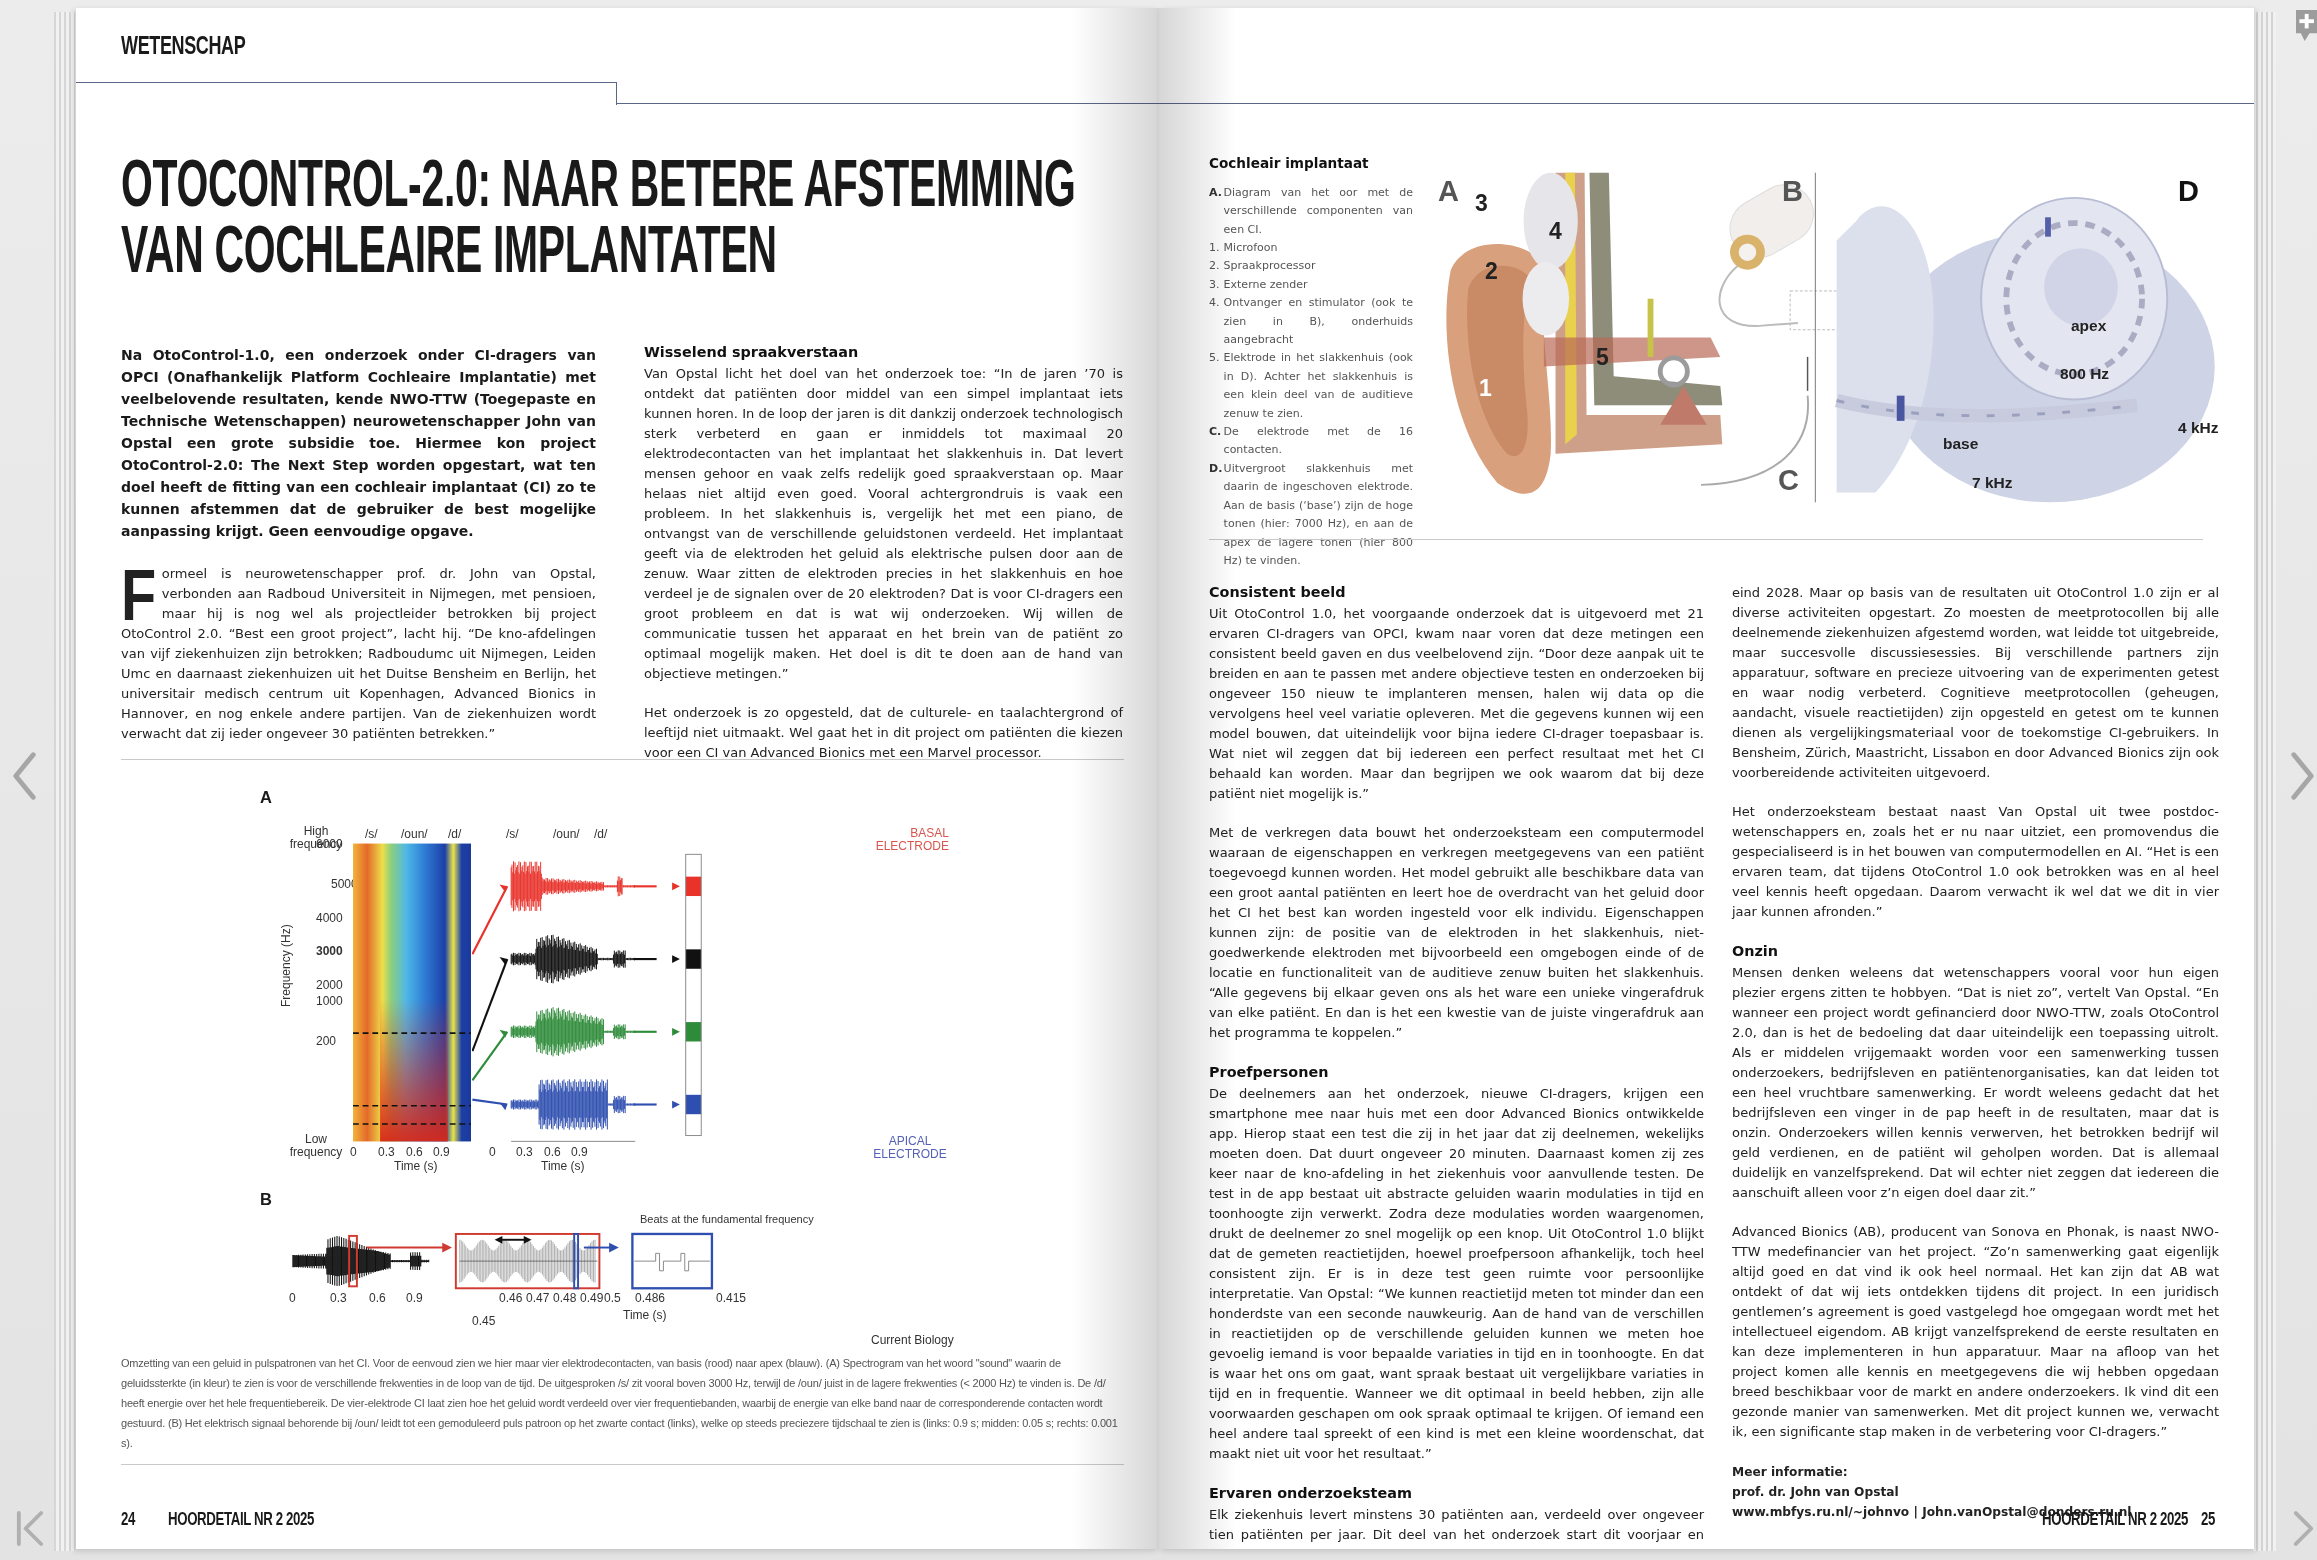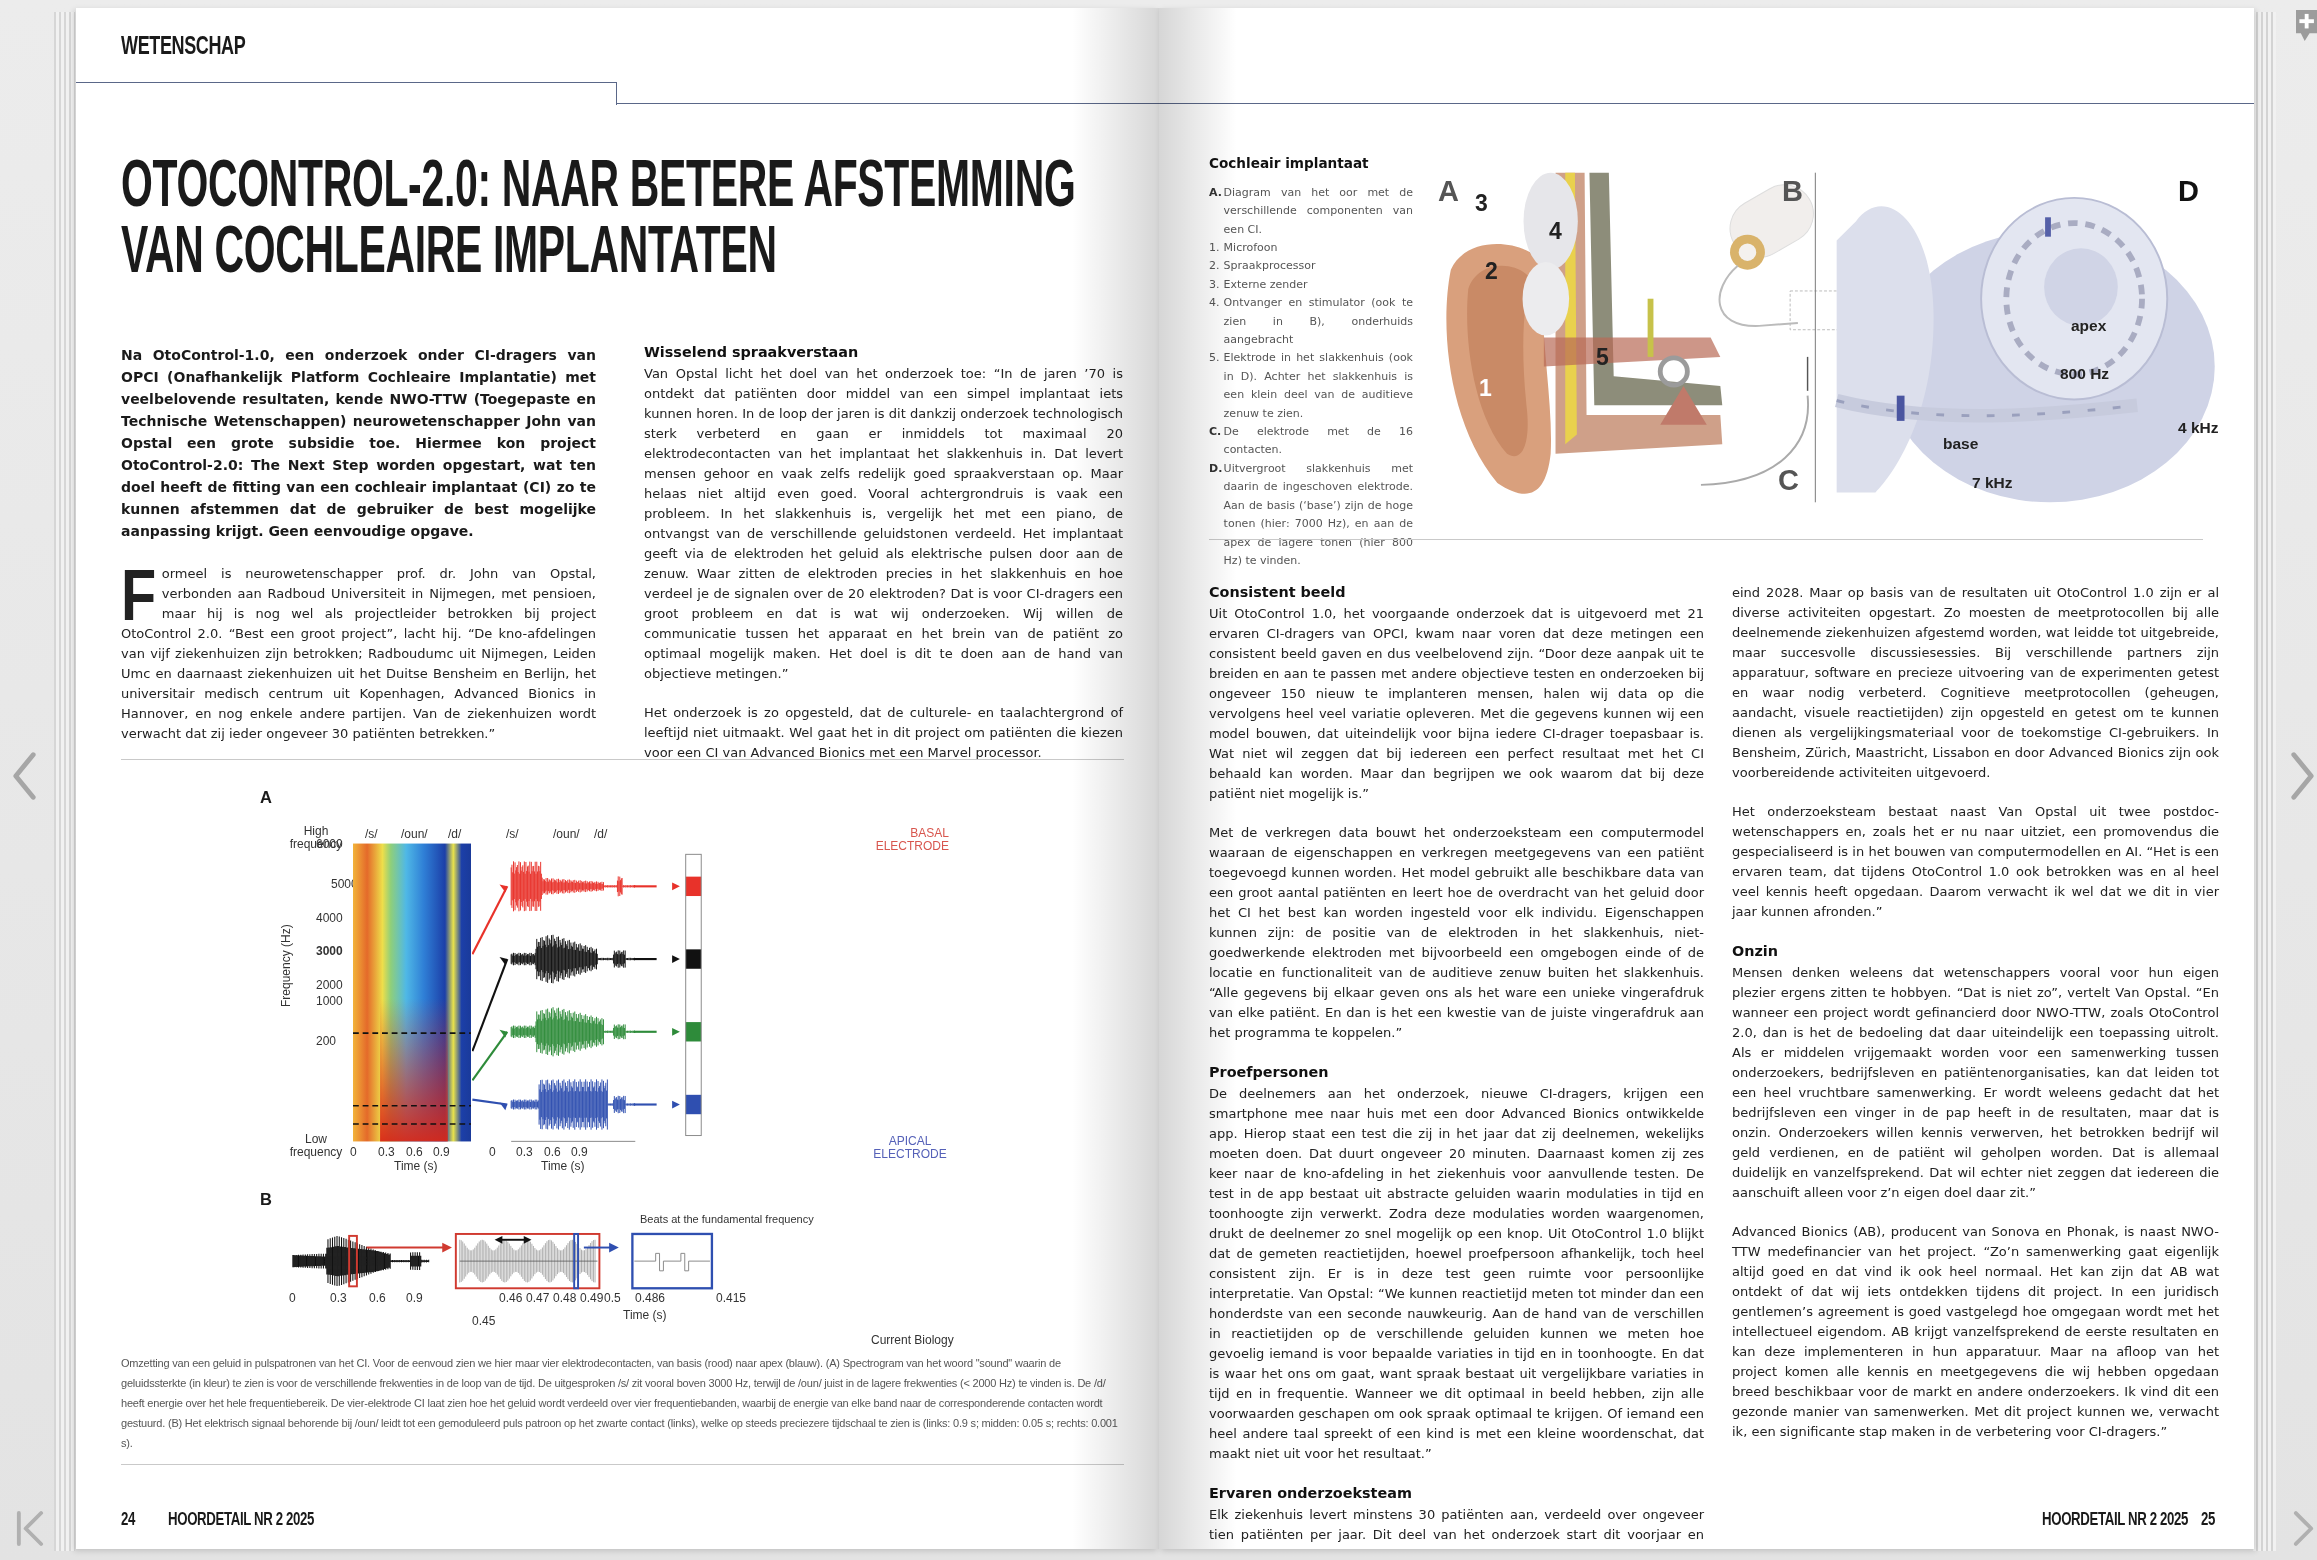--- a/index.html
+++ b/index.html
@@ -384,19 +384,24 @@
     <h3>Ervaren onderzoeksteam</h3>
     <p>Elk ziekenhuis levert minstens 30 patiënten aan, verdeeld over ongeveer tien patiënten per jaar. Dit deel van het onderzoek start dit voorjaar en loopt tot</p>
   </div>
 
   <div class="body-col col-r2">
     <p>eind 2028. Maar op basis van de resultaten uit OtoControl 1.0 zijn er al diverse activiteiten opgestart. Zo moesten de meetprotocollen bij alle deelnemende ziekenhuizen afgestemd worden, wat leidde tot uitgebreide, maar succesvolle discussiesessies. Bij verschillende partners zijn apparatuur, software en precieze uitvoering van de experimenten getest en waar nodig verbeterd. Cognitieve meetprotocollen (geheugen, aandacht, visuele reactietijden) zijn opgesteld en getest om te kunnen dienen als vergelijkingsmateriaal voor de toekomstige CI-gebruikers. In Bensheim, Zürich, Maastricht, Lissabon en door Advanced Bionics zijn ook voorbereidende activiteiten uitgevoerd.</p>
     <p>Het onderzoeksteam bestaat naast Van Opstal uit twee postdoc-wetenschappers en, zoals het er nu naar uitziet, een promovendus die gespecialiseerd is in het bouwen van computermodellen en AI. “Het is een ervaren team, dat tijdens OtoControl 1.0 ook betrokken was en al heel veel kennis heeft opgedaan. Daarom verwacht ik wel dat we dit in vier jaar kunnen afronden.”</p>
     <h3>Onzin</h3>
     <p>Mensen denken weleens dat wetenschappers vooral voor hun eigen plezier ergens zitten te hobbyen. “Dat is niet zo”, vertelt Van Opstal. “En wanneer een project wordt gefinancierd door NWO-TTW, zoals OtoControl 2.0, dan is het de bedoeling dat daar uiteindelijk een toepassing uitrolt. Als er middelen vrijgemaakt worden voor een samenwerking tussen onderzoekers, bedrijfsleven en patiëntenorganisaties, kan dat leiden tot een heel vruchtbare samenwerking. Er wordt weleens gedacht dat het bedrijfsleven een vinger in de pap heeft in de resultaten, maar dat is onzin. Onderzoekers willen kennis verwerven, het betrokken bedrijf wil geld verdienen, en de patiënt wil geholpen worden. Dat is allemaal duidelijk en vanzelfsprekend. Dat wil echter niet zeggen dat iedereen die aanschuift alleen voor z’n eigen doel daar zit.”</p>
     <p>Advanced Bionics (AB), producent van Sonova en Phonak, is naast NWO-TTW medefinancier van het project. “Zo’n samenwerking gaat eigenlijk altijd goed en dat vind ik ook heel normaal. Het kan zijn dat AB wat ontdekt of dat wij iets ontdekken tijdens dit project. In een juridisch gentlemen’s agreement is goed vastgelegd hoe omgegaan wordt met het intellectueel eigendom. AB krijgt vanzelfsprekend de eerste resultaten en kan deze implementeren in hun apparatuur. Maar na afloop van het project komen alle kennis en meetgegevens die wij hebben opgedaan breed beschikbaar voor de markt en andere onderzoekers. Ik vind dit een gezonde manier van samenwerken. Met dit project kunnen we, verwacht ik, een significante stap maken in de verbetering voor CI-dragers.”</p>
+    <div style="font-weight:bold;font-size:12.2px;line-height:20px">
+      <div>Meer informatie:</div>
+      <div>prof. dr. John van Opstal</div>
+      <div><span>www.mbfys.ru.nl/~johnvo</span><span style="white-space:pre"> | </span><span>John.vanOpstal@donders.ru.nl</span></div>
+    </div>
   </div>
 
   <span class="cond footer" style="left:883px">HOORDETAIL NR 2 2025</span>
   <span class="cond footer" style="left:1042px">25</span>
   <div class="gutter-shade-r"></div>
 </div>
 
 
 </body></html>

